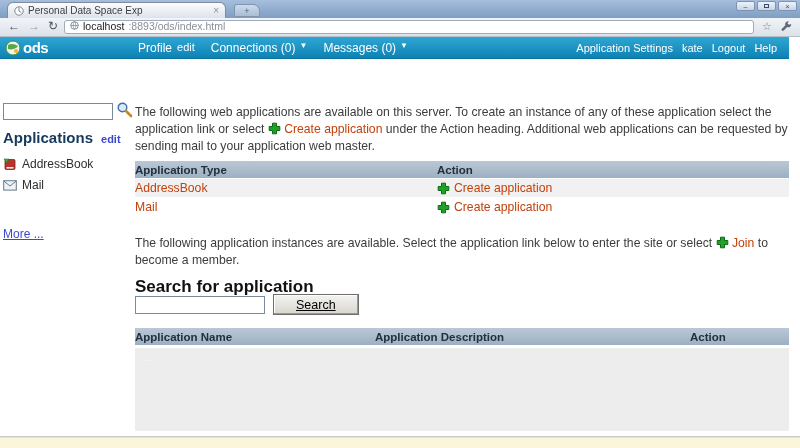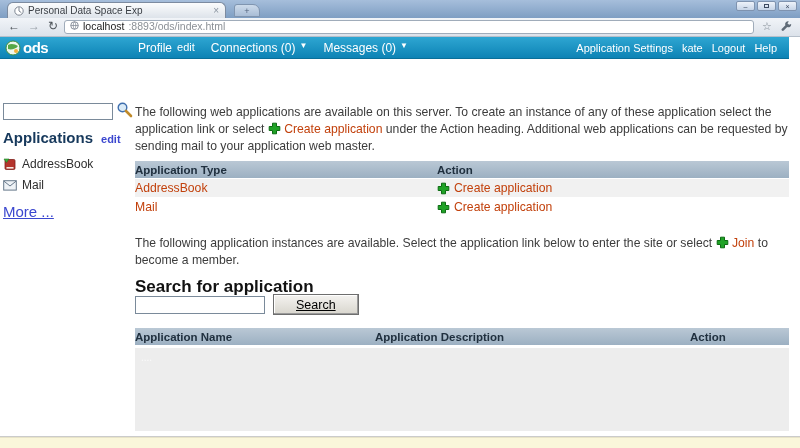--- a/index.html
+++ b/index.html
@@ -59,21 +59,21 @@
   .sidebar { position:absolute; left:3px; top:64px; width:130px; }
   .side-search-row { position:relative; height:18px; }
   .side-search { width:110px; height:17px; border:1px solid #7a8a9a; font-size:11px;
     padding:0 2px; font-family:"Liberation Sans",sans-serif; }
   .mag { position:absolute; left:113px; top:0; }
   .apps-head { margin-top:10px; font-size:15px; font-weight:bold; color:#17395c; }
   .edit-link { font-size:11px; font-weight:bold; color:#3b47cf; text-decoration:none; margin-left:8px; }
   .side-list { list-style:none; margin-top:11px; }
   .side-item { display:flex; align-items:center; gap:5px; margin-bottom:7px;
     font-size:12px; color:#2e2e2e; }
-  .more-link { display:inline-block; margin-top:4px; font-size:15px; color:#3b47cf;
+  .more-link { display:inline-block; margin-top:28px; font-size:12px; color:#3b47cf;
     text-decoration:underline; }
 
   
   .mainarea { position:absolute; left:135px; top:61px; width:654px; height:375px;
     font-size:12.2px; color:#3c3c3c; }
   .intro { position:absolute; top:6px; left:0; width:654px; line-height:17px; }
   a.link { color:#c2410c; }
   .plus { display:inline-block; width:13px; height:13px; vertical-align:-2px; }
 
   .tbl { position:absolute; width:654px; }

